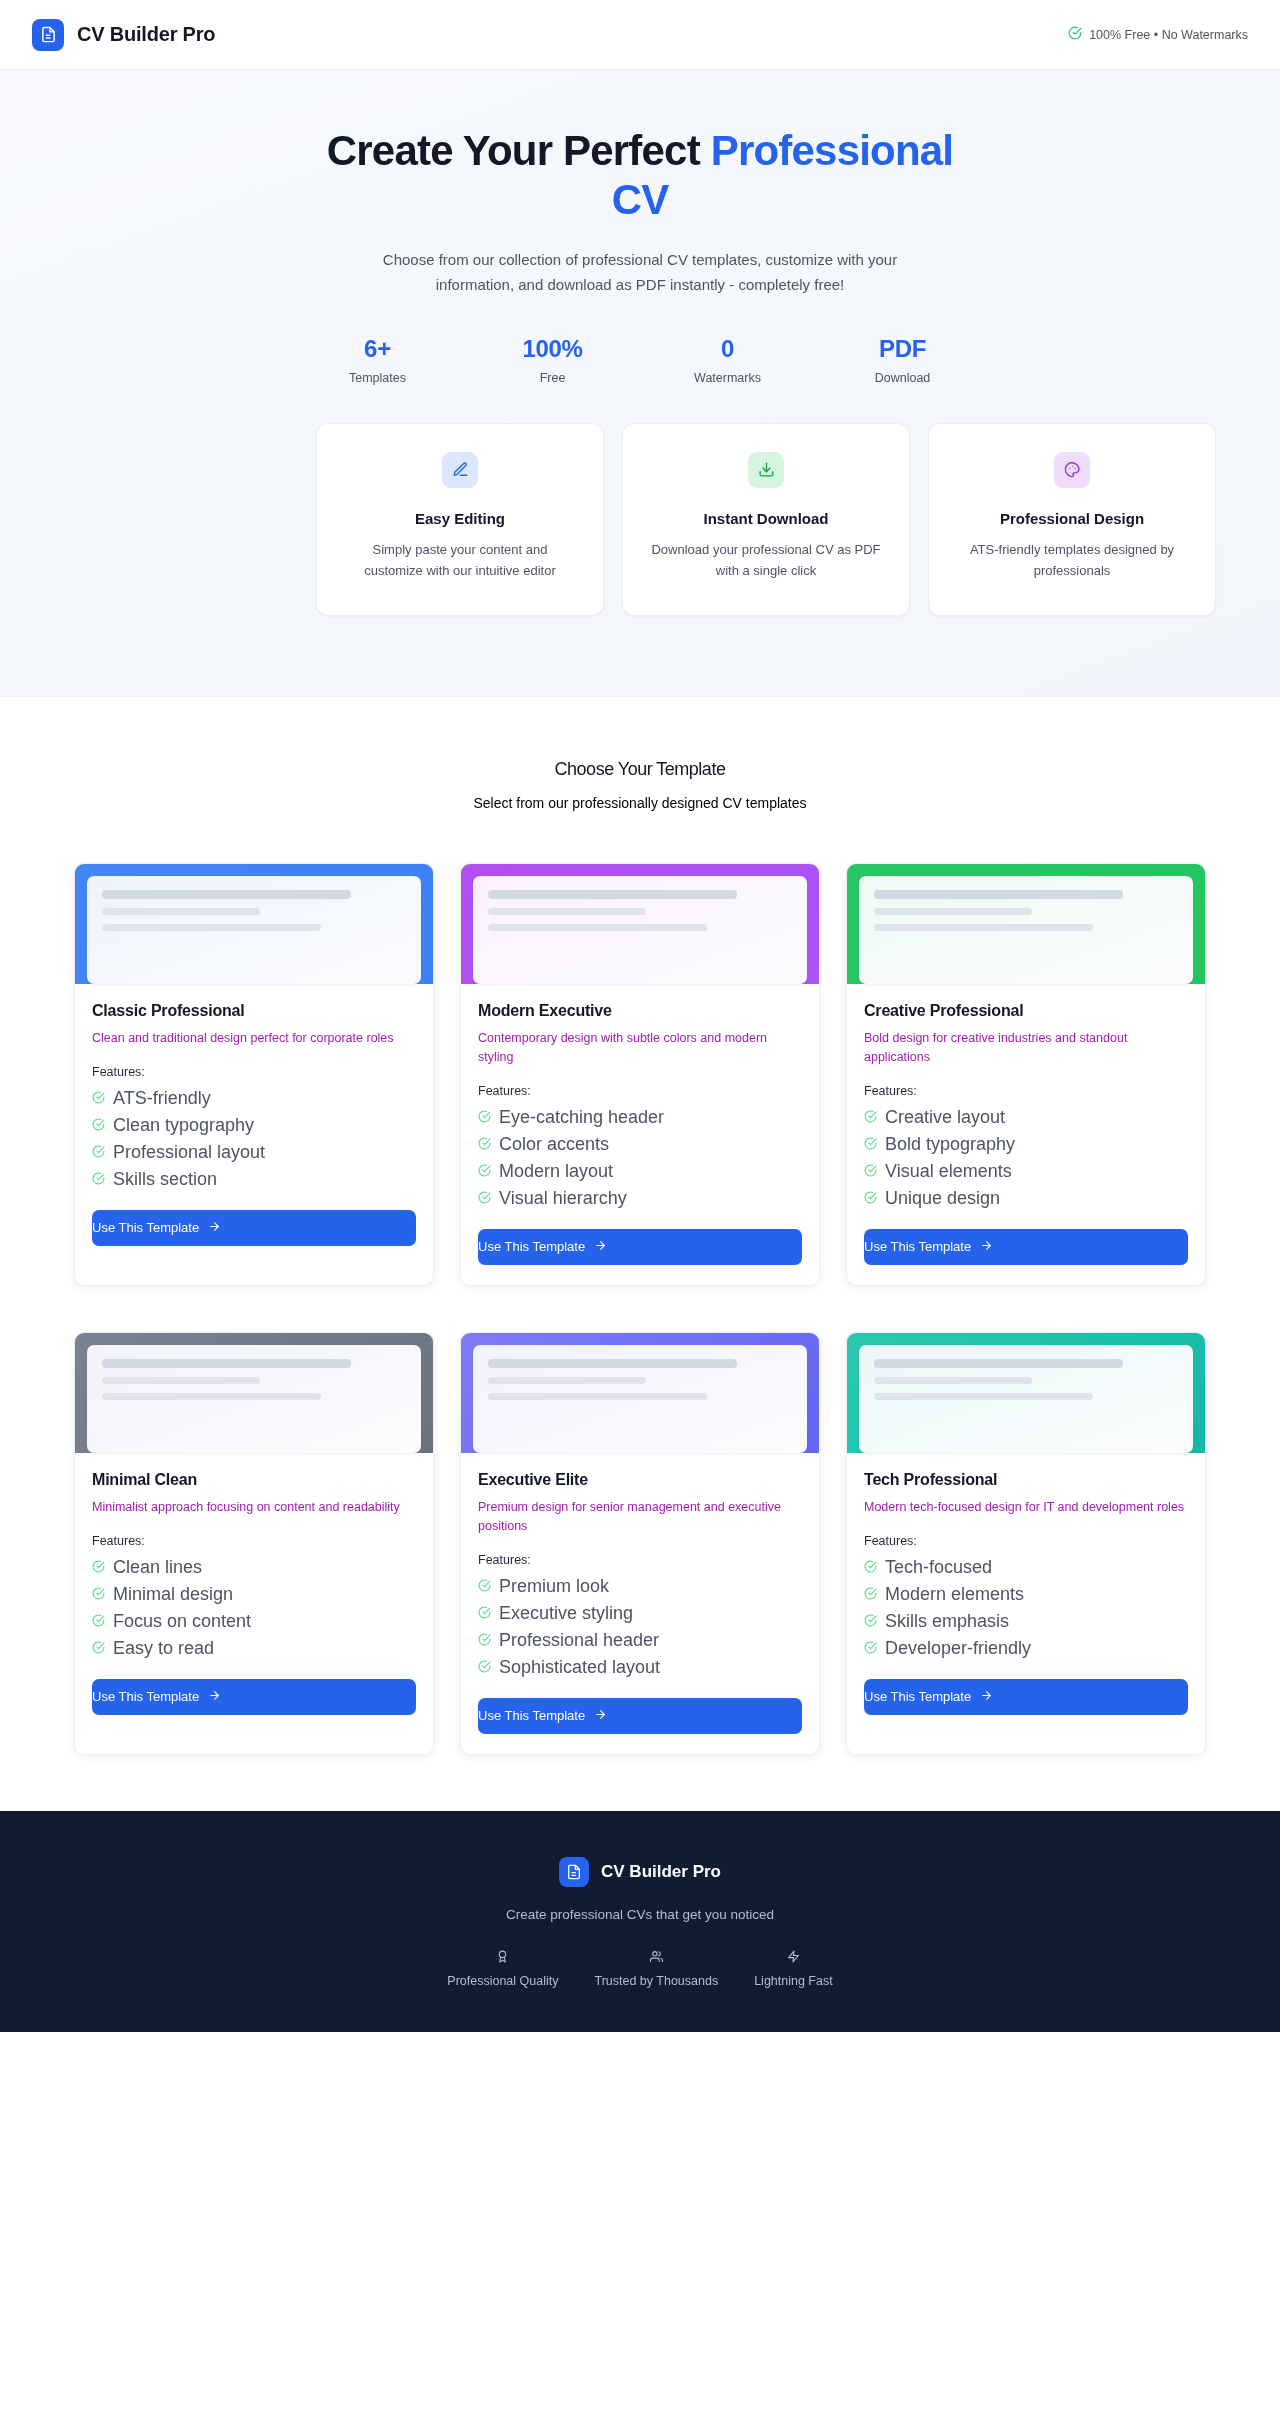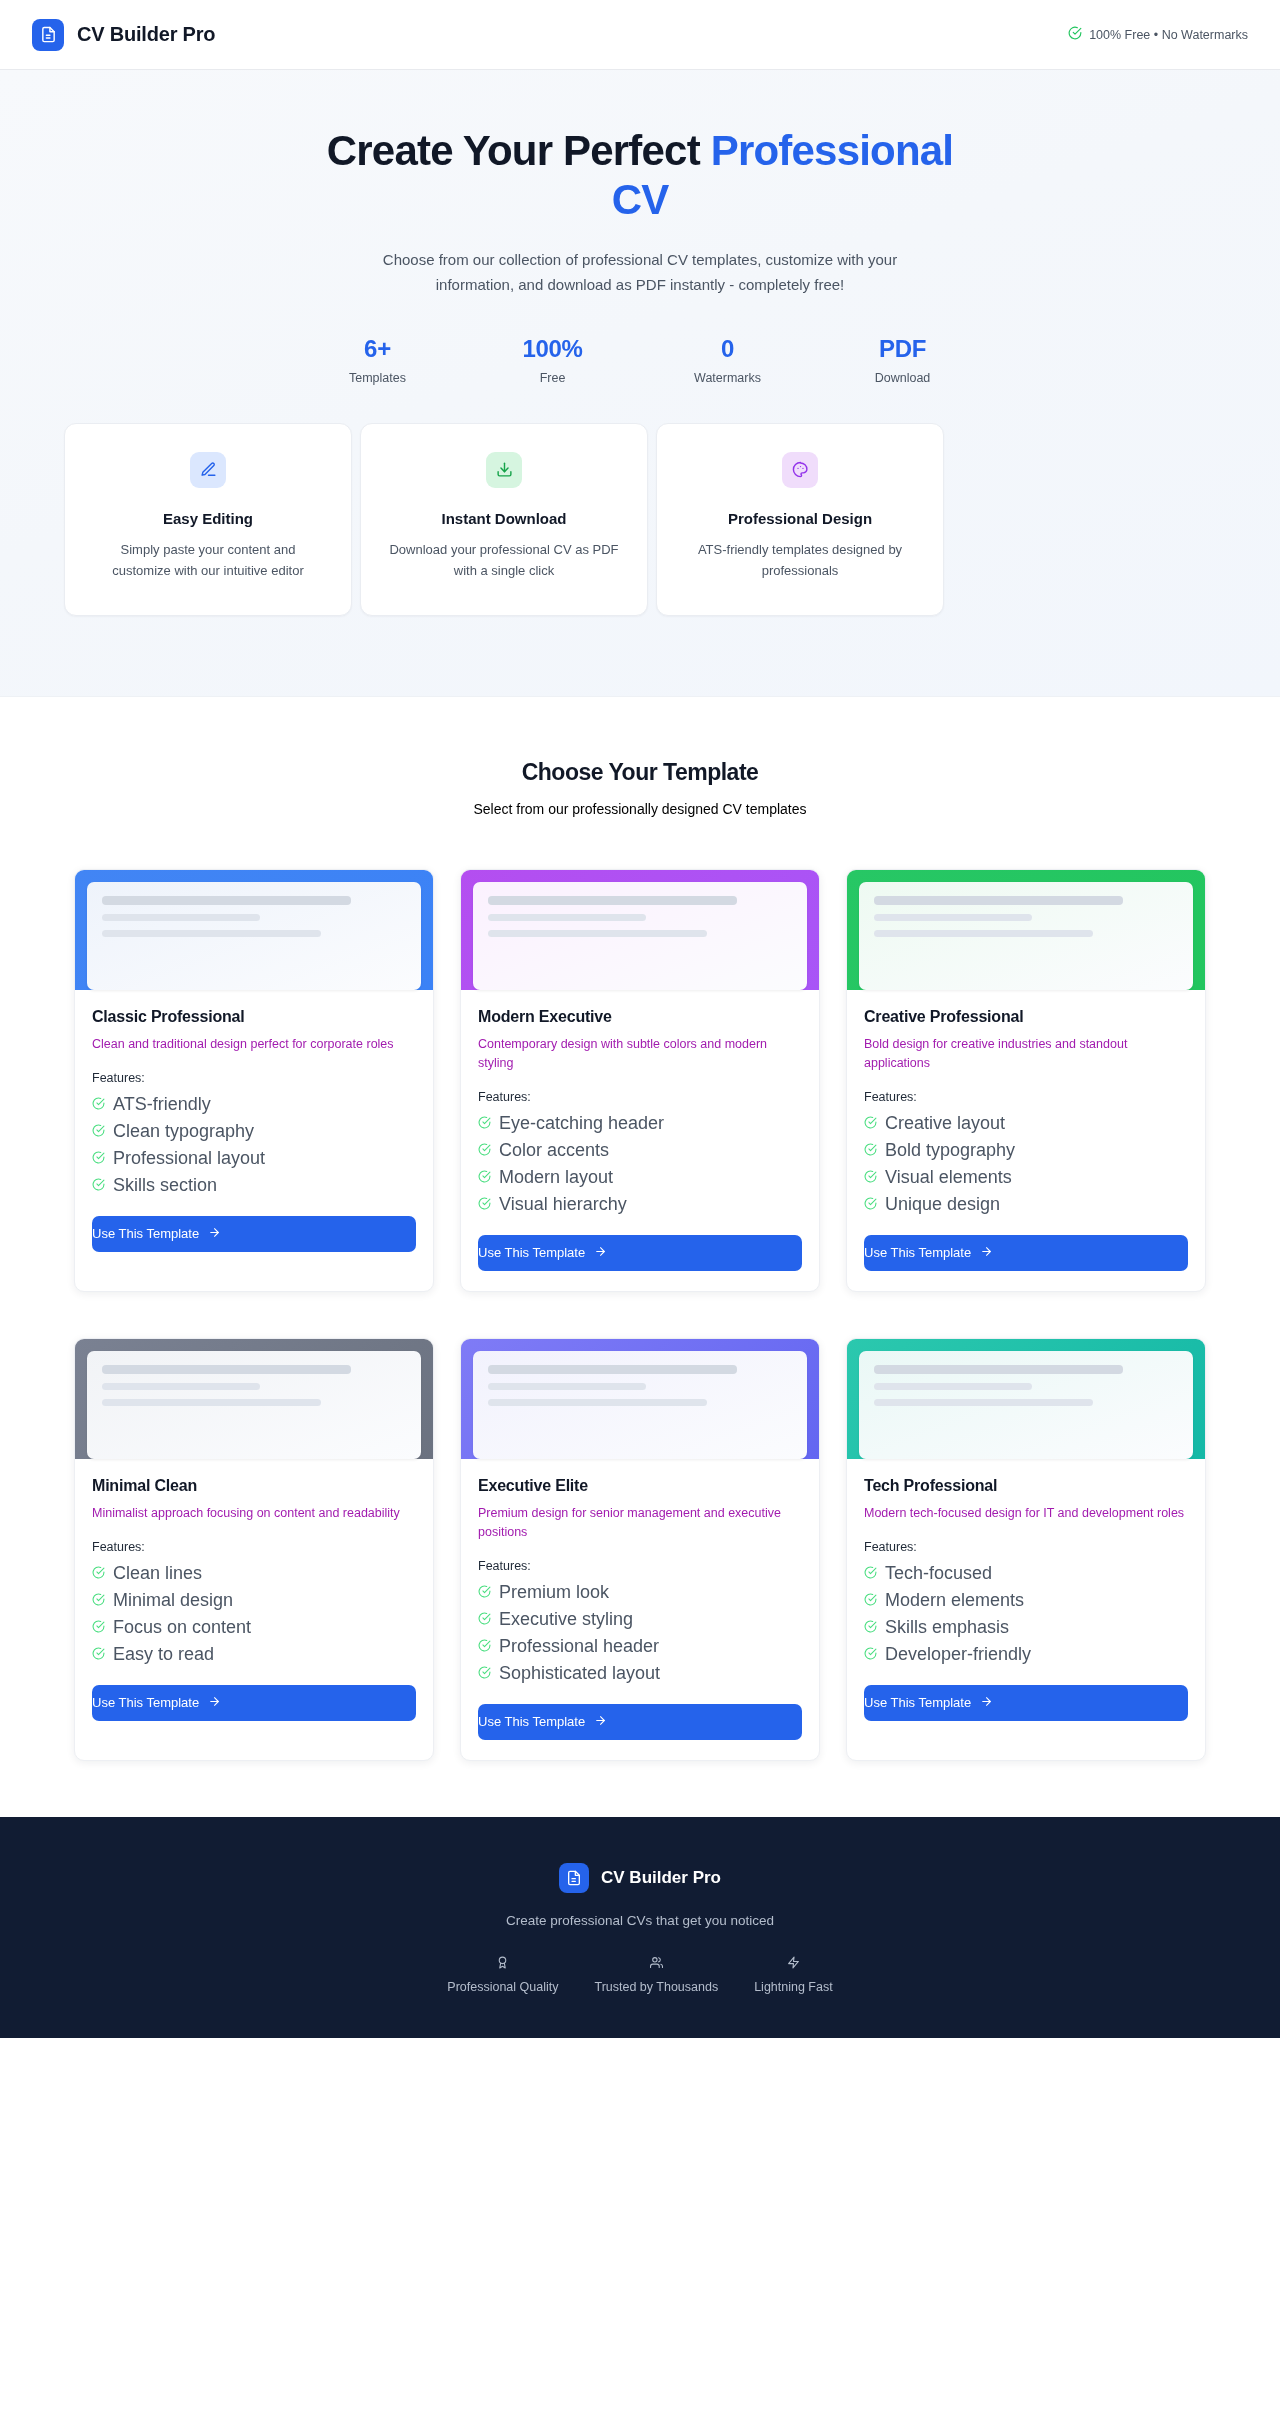--- a/index.html
+++ b/index.html
@@ -64,22 +64,22 @@
     gap: 0;
     margin: 38px auto 0;
     width: 700px;
   }
   .stat { flex: 1; text-align: center; }
   .stat-value { font-size: 24px; font-weight: 700; color: #2563eb; letter-spacing: -0.3px; }
   .stat-label { margin-top: 8px; font-size: 12.5px; color: #4b5563; }
 
   .feature-cards {
     display: flex;
-    justify-content: flex-start;
-    gap: 8px;
+    justify-content: flex-end;
+    gap: 18px;
     margin-top: 38px;
   }
   .feature-card {
     width: 288px;
     background: #ffffff;
     border: 1px solid #eaedf2;
     border-radius: 12px;
     padding: 28px 26px 34px;
     text-align: center;
     box-shadow: 0 1px 2px rgba(16,24,40,0.04);
@@ -92,21 +92,21 @@
   }
   .fi-blue { background: #dbe7fe; }
   .fi-green { background: #d6f5e0; }
   .fi-purple { background: #f0ddfb; }
   .feature-title { font-size: 15px; font-weight: 700; color: #111827; }
   .feature-desc { margin-top: 12px; font-size: 13px; line-height: 1.62; color: #4b5563; }
 
   
   .templates { background: #ffffff; padding: 62px 0 48px; }
   .section-title {
-    text-align: center; font-size: 23px; font-weight: 700;
+    text-align: center; font-size: 18px; font-weight: 400;
     color: #111827; letter-spacing: -0.5px;
   }
   .section-sub { text-align: center; margin-top: 15px; font-size: 14px; color: #000000; }
 
   .tpl-grid {
     display: grid;
     grid-template-columns: repeat(3, 1fr);
     gap: 46px 26px;
     margin-top: 44px;
     padding: 8px 10px;

